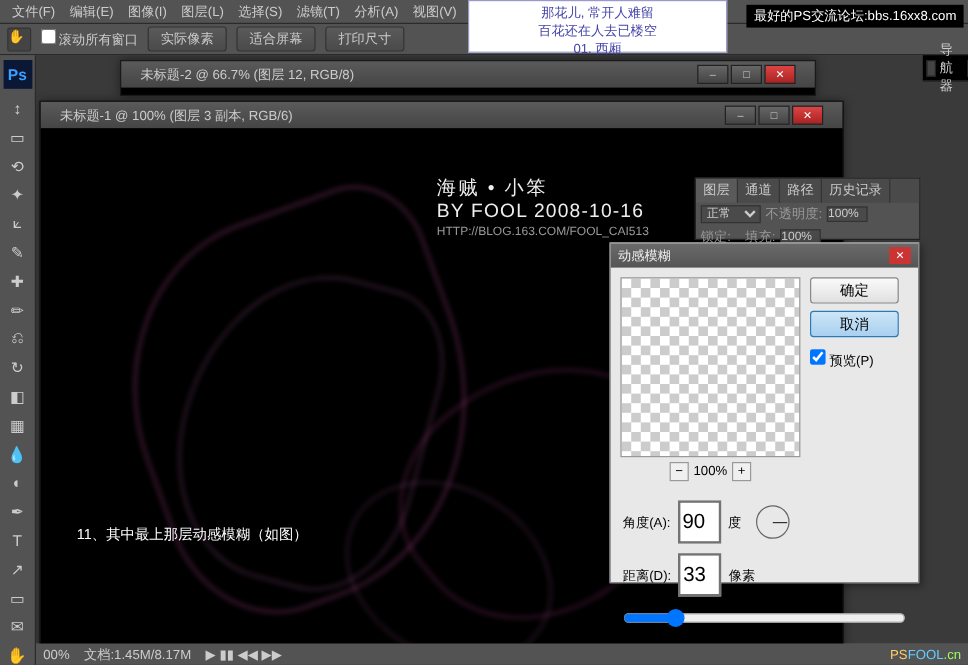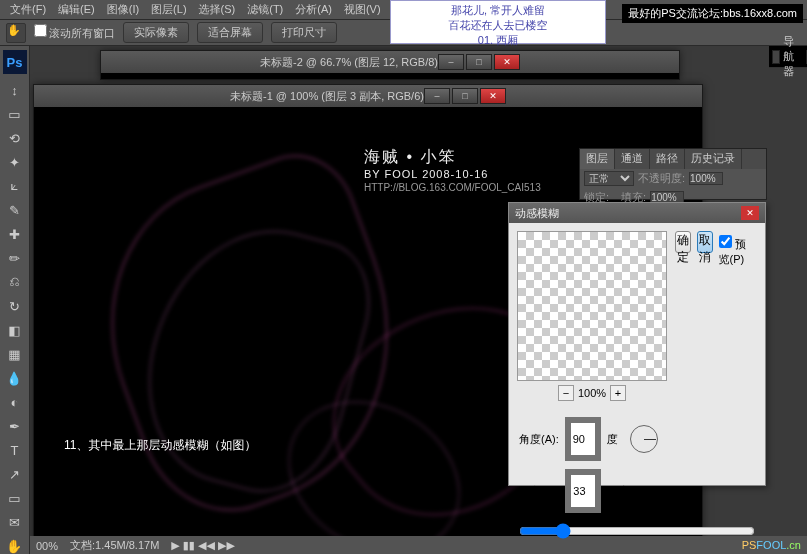--- a/index.html
+++ b/index.html
@@ -8,53 +8,53 @@
 .menubar span{padding:0 6px;cursor:pointer}
 .optbar{background:#535353;height:26px;display:flex;align-items:center;padding:0 6px;color:#ccc;border-bottom:1px solid #2a2a2a;gap:8px}
 .optbar .icon{width:20px;height:20px;background:#444;border:1px solid #333;border-radius:2px}
 .optbar .btn{background:linear-gradient(#5a5a5a,#4a4a4a);border:1px solid #333;padding:2px 10px;border-radius:3px;color:#ccc}
 .optbar input[type=checkbox]{margin-right:2px}
 .toolbox{position:absolute;left:0;top:46px;width:30px;background:#535353;border-right:1px solid #2a2a2a;display:flex;flex-direction:column;align-items:center;padding-top:4px}
 .toolbox .t{width:24px;height:22px;margin:1px 0;background:#535353;border:1px solid transparent;display:flex;align-items:center;justify-content:center;color:#ccc;font-size:13px}
 .toolbox .pslogo{width:24px;height:24px;background:#0a1836;color:#3a9fff;font-weight:bold;display:flex;align-items:center;justify-content:center;font-size:13px;margin-bottom:4px}
 .workarea{position:absolute;left:30px;top:46px;right:0;bottom:18px;background:#3a3a3a;overflow:hidden}
 .docwin{position:absolute;background:#000;border:1px solid #1a1a1a;box-shadow:0 0 8px rgba(0,0,0,.5)}
-.docwin .titlebar{height:22px;background:linear-gradient(#5a5a5a,#454545);display:flex;align-items:center;padding:0 4px;color:#ccc;justify-content:center}
+.docwin .titlebar{height:22px;background:linear-gradient(#5a5a5a,#454545);display:flex;align-items:center;padding:0 16px;color:#ccc;justify-content:space-between}
 .docwin .titlebar .winbtns{display:flex;gap:2px}
 .docwin .titlebar .wb{width:26px;height:16px;background:linear-gradient(#666,#444);border:1px solid #222;font-size:9px;display:flex;align-items:center;justify-content:center}
 .docwin .titlebar .wb.close{background:linear-gradient(#d44,#a22);color:#fff}
 .doc1{left:70px;top:4px;width:580px;height:30px}
 .doc2{left:3px;top:38px;width:670px;height:470px}
 .canvas{background:#000;width:100%;height:calc(100% - 22px);position:relative;overflow:hidden}
 .artwork{position:absolute;inset:0}
 .glow{position:absolute;filter:blur(2px)}
 .g1{left:80px;top:70px;width:280px;height:320px;border:2px solid rgba(200,80,160,.4);border-radius:50% 20% 60% 30%;transform:rotate(-20deg)}
 .g2{left:120px;top:120px;width:200px;height:260px;border:1px solid rgba(220,120,200,.5);border-radius:60% 30% 40% 50%;transform:rotate(15deg)}
 .g3{left:300px;top:200px;width:240px;height:200px;border:2px solid rgba(180,60,140,.35);border-radius:40% 60% 30% 50%;transform:rotate(-40deg)}
 .g4{left:250px;top:300px;width:180px;height:140px;border:1px solid rgba(200,100,180,.4);border-radius:50%;transform:rotate(30deg)}
 .credit{position:absolute;left:330px;top:40px;color:#eee;font-family:serif;text-align:left}
 .credit .l1{font-size:16px;letter-spacing:2px}
-.credit .l2{font-size:11px;letter-spacing:1px}
+.credit .l2{font-size:16px;letter-spacing:1px}
 .credit .l3{font-size:10px;color:#999;margin-top:2px}
 .caption{position:absolute;left:30px;top:330px;color:#fff;font-size:12px}
 .tooltip{position:absolute;left:390px;top:0;width:216px;height:44px;background:#fff;border:1px solid #99c;color:#44a;text-align:center;font-size:11px;padding:2px;z-index:20}
 .dialog{position:absolute;left:508px;top:202px;width:258px;height:284px;background:#e8e8e8;border:1px solid #888;box-shadow:2px 2px 6px rgba(0,0,0,.4);z-index:30}
 .dialog .dtitle{height:20px;background:linear-gradient(#6a6a6a,#555);color:#eee;display:flex;align-items:center;padding:0 6px;justify-content:space-between}
 .dialog .dtitle .x{width:18px;height:14px;background:#c33;color:#fff;text-align:center;font-size:9px;line-height:14px}
 .dialog .body{padding:8px;display:flex;gap:8px}
 .dialog .preview{width:150px;height:150px;background:repeating-conic-gradient(#ccc 0 25%,#fff 0 50%) 0 0/16px 16px;border:1px solid #999;position:relative}
-.dialog .rbtns{display:flex;gap:6px;width:74px}
+.dialog .rbtns{display:flex;flex-direction:column;gap:6px;width:74px}
 .dialog .rbtns button{height:22px;background:linear-gradient(#fafafa,#e0e0e0);border:1px solid #888;border-radius:3px;font-size:12px}
 .dialog .rbtns button.cancel{background:linear-gradient(#cde5f7,#a8d0f0);border:1px solid #2a7ab8}
 .dialog .rbtns label{font-size:12px;margin-top:4px}
 .dialog .zoom{display:flex;align-items:center;gap:4px;margin-top:4px;justify-content:center}
 .dialog .zoom .zb{width:16px;height:16px;border:1px solid #999;background:#f0f0f0;text-align:center;line-height:14px}
 .dialog .params{padding:0 10px;margin-top:6px}
 .dialog .row{display:flex;align-items:center;gap:6px;margin:8px 0;font-size:12px}
-.dialog .row input[type=text]{width:36px;height:18px;border:6px solid #737373;padding:16px 2px;font-size:11px}
+.dialog .row input[type=text]{width:36px;height:18px;border:2px solid #737373;padding:16px 2px;font-size:17px}
 .dialog .anglewheel{width:28px;height:28px;border:1px solid #666;border-radius:50%;position:relative;margin-left:6px}
 .dialog .anglewheel::after{content:"";position:absolute;left:50%;top:50%;width:12px;height:1px;background:#333;transform-origin:left}
 .dialog .slider{width:100%;margin-top:2px}
 .rpanels{position:absolute;right:0;top:46px;width:38px;background:#000000;display:flex;}
 .rpanels .tab{height:22px;display:flex;align-items:center;gap:3px;padding:0 3px;color:#ccc;border-bottom:1px solid #333;font-size:10px}
 .rpanels .ico{width:14px;height:14px;background:#444;border:1px solid #222}
 .layerspanel{position:absolute;right:40px;top:148px;width:188px;height:52px;background:#535353;border:1px solid #222;z-index:25}
 .layerspanel .tabs{display:flex;height:20px;background:#4a4a4a;color:#ccc;font-size:11px}
 .layerspanel .tabs span{padding:2px 6px;border-right:1px solid #333}
 .layerspanel .tabs span.act{background:#5a5a5a}

